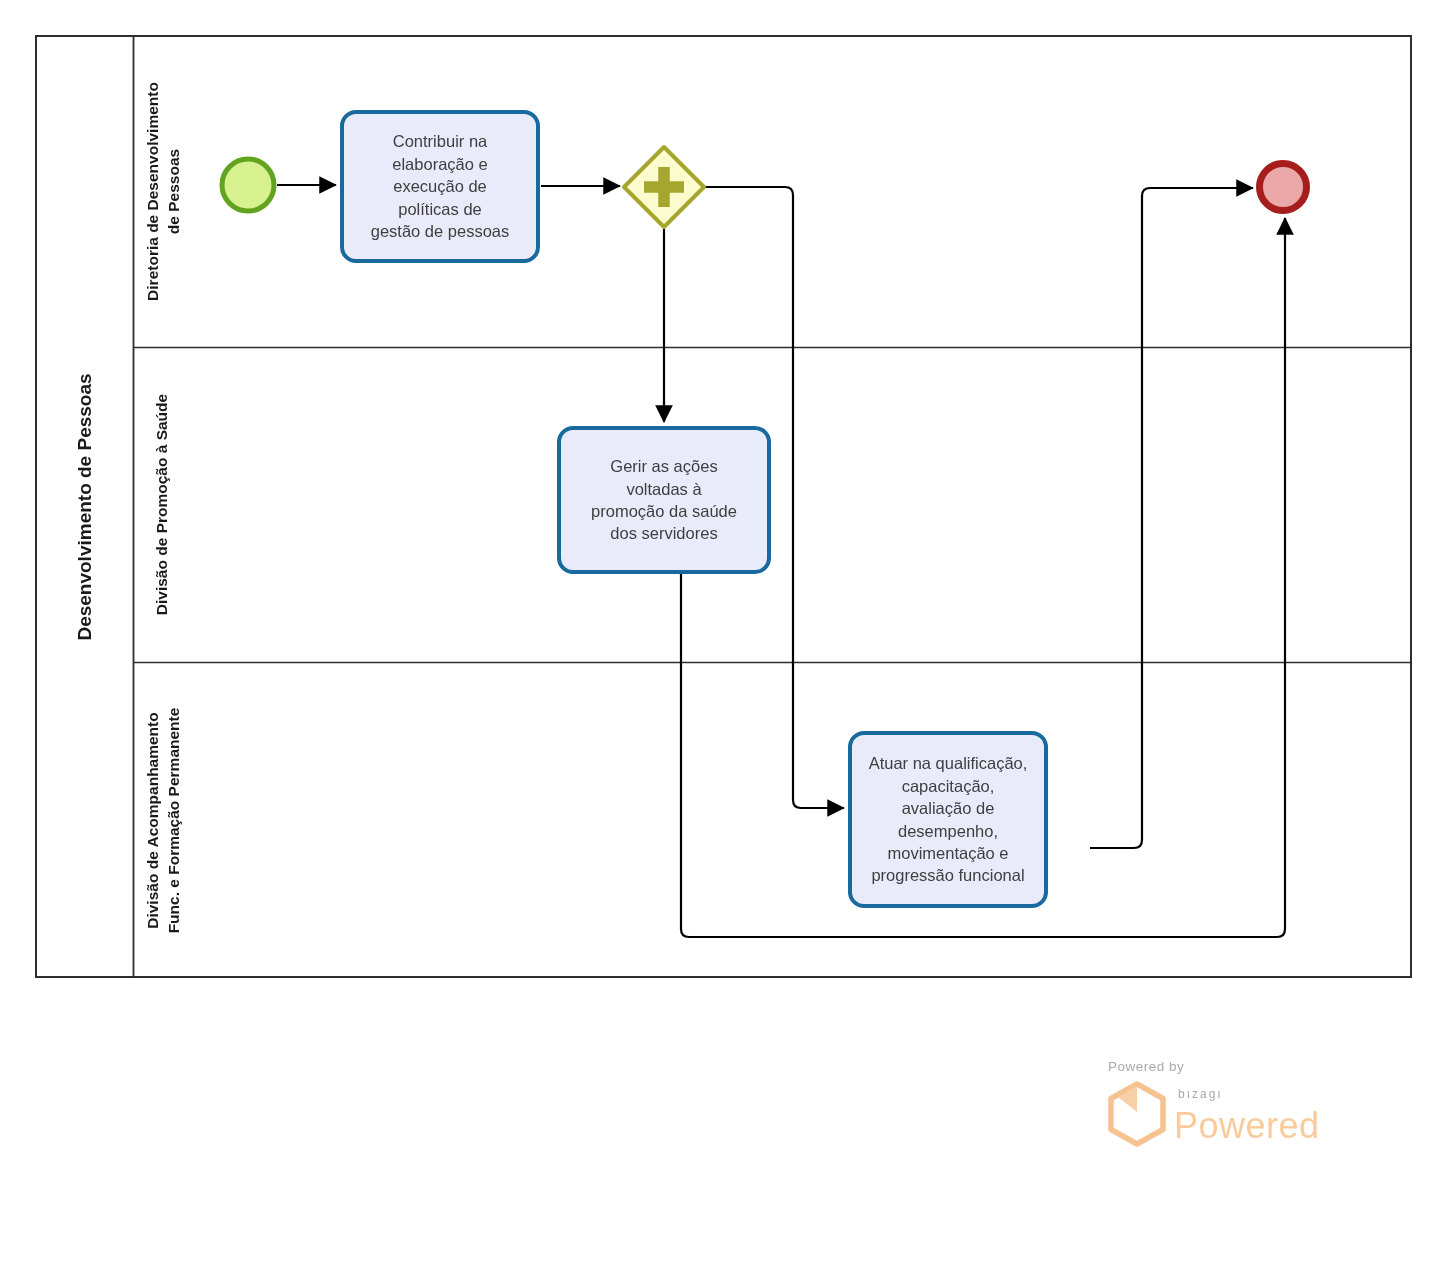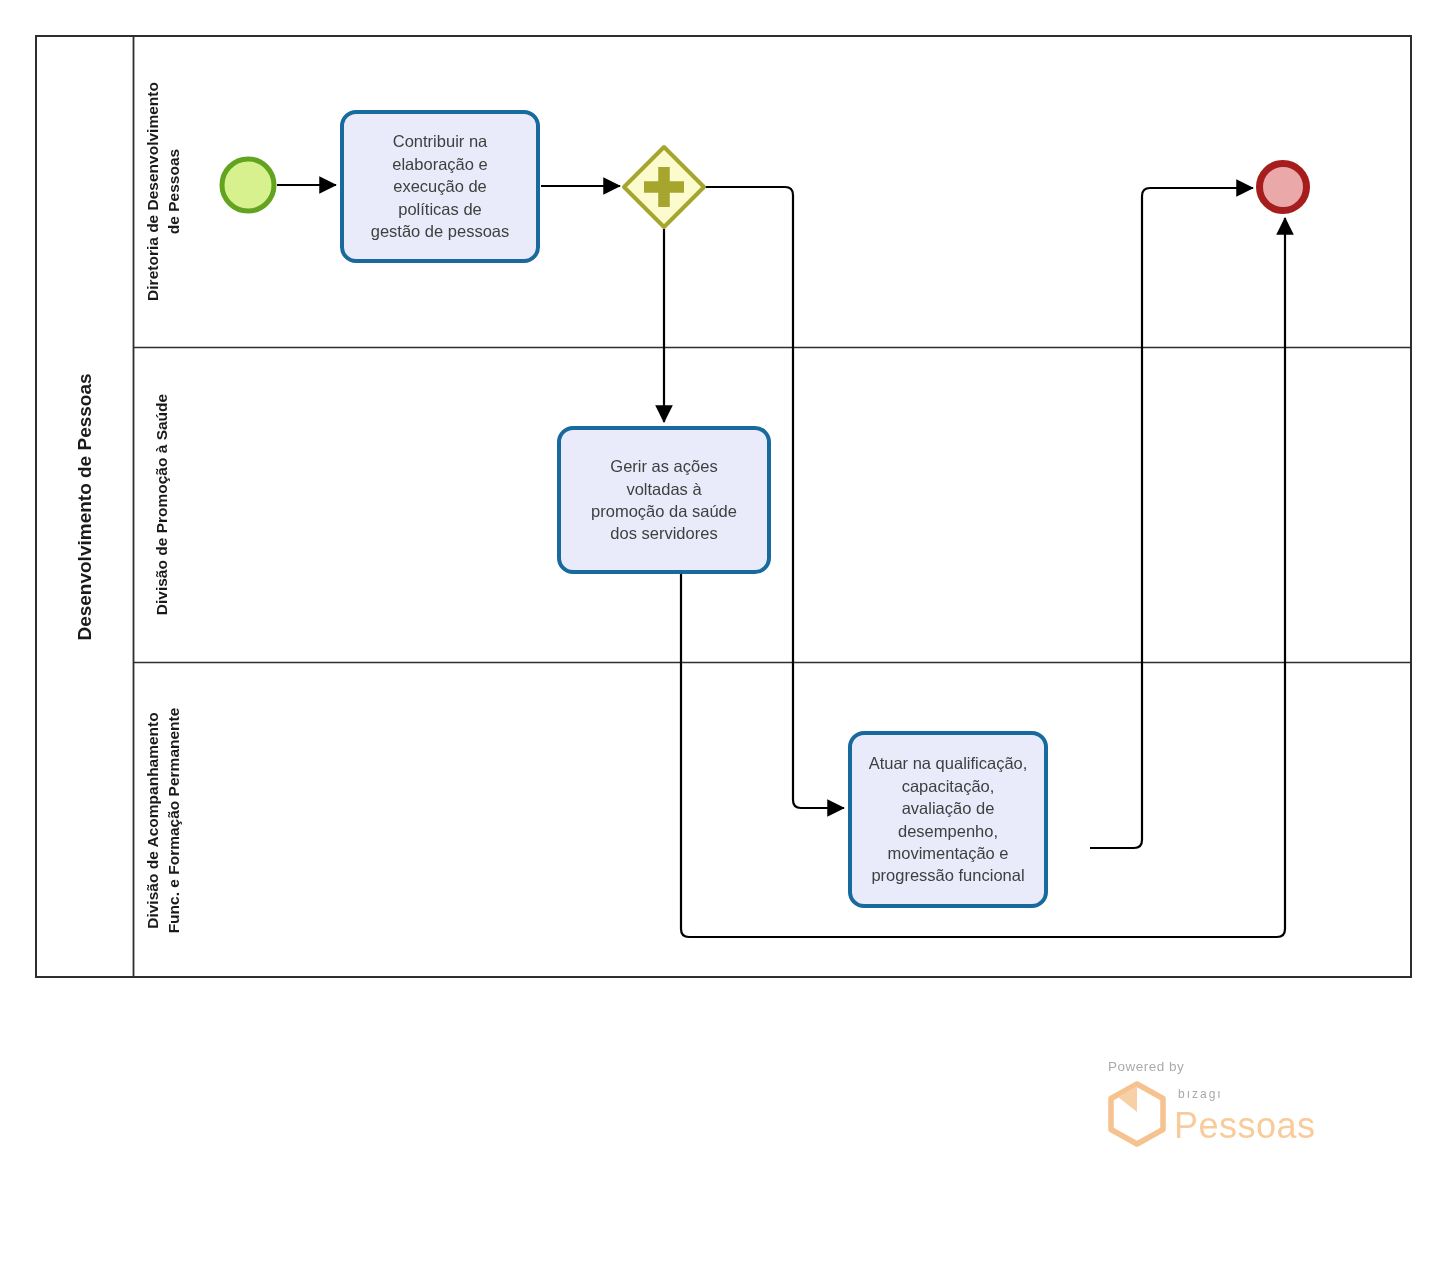--- a/index.html
+++ b/index.html
@@ -139,16 +139,16 @@
 movimentação e
 progressão funcional</div>
 
   <div class="footer">
     <div class="powered-by">Powered by</div>
     <svg class="hex-logo" width="58" height="66" viewBox="0 0 58 66">
       <polygon points="29,3 55,17.5 55,48.5 29,63 3,48.5 3,17.5" fill="none" stroke="#F6C28F" stroke-width="5.5" stroke-linejoin="round"></polygon>
       <polygon points="10,16 29,5 29,31" fill="#F8D0A8"></polygon>
     </svg>
     <div class="brand-bizagi">bızagı</div>
-    <div class="brand-modeler">Pessoas</div>
+    <div class="brand-modeler">Powered</div>
   </div>
 
 </div>
 
 </body></html>

